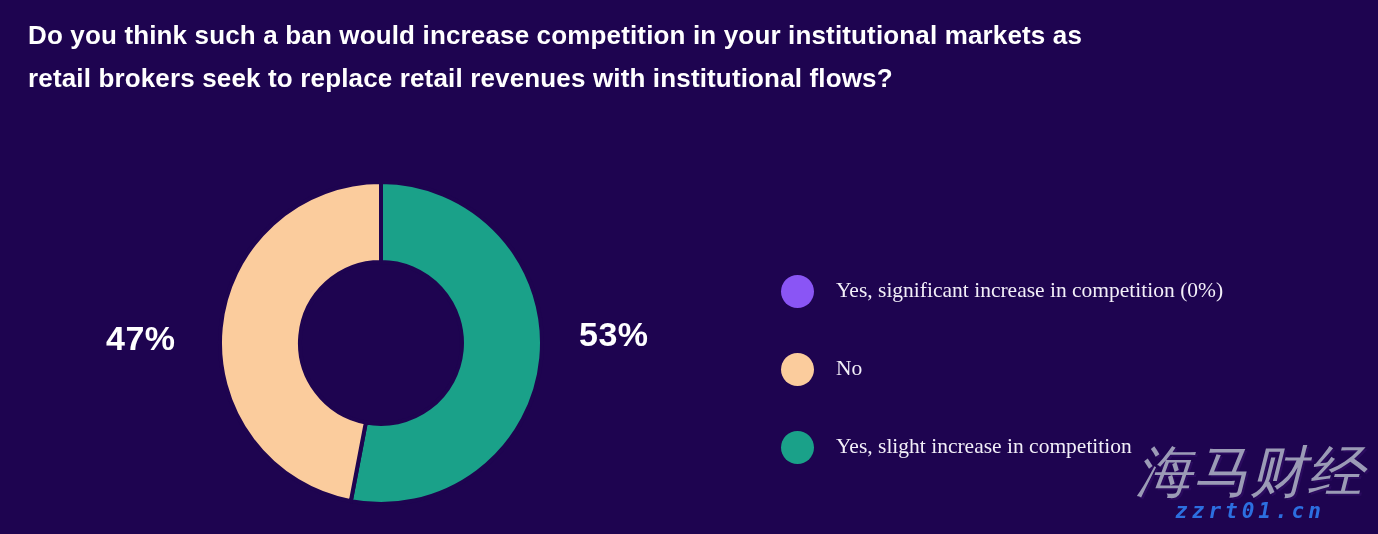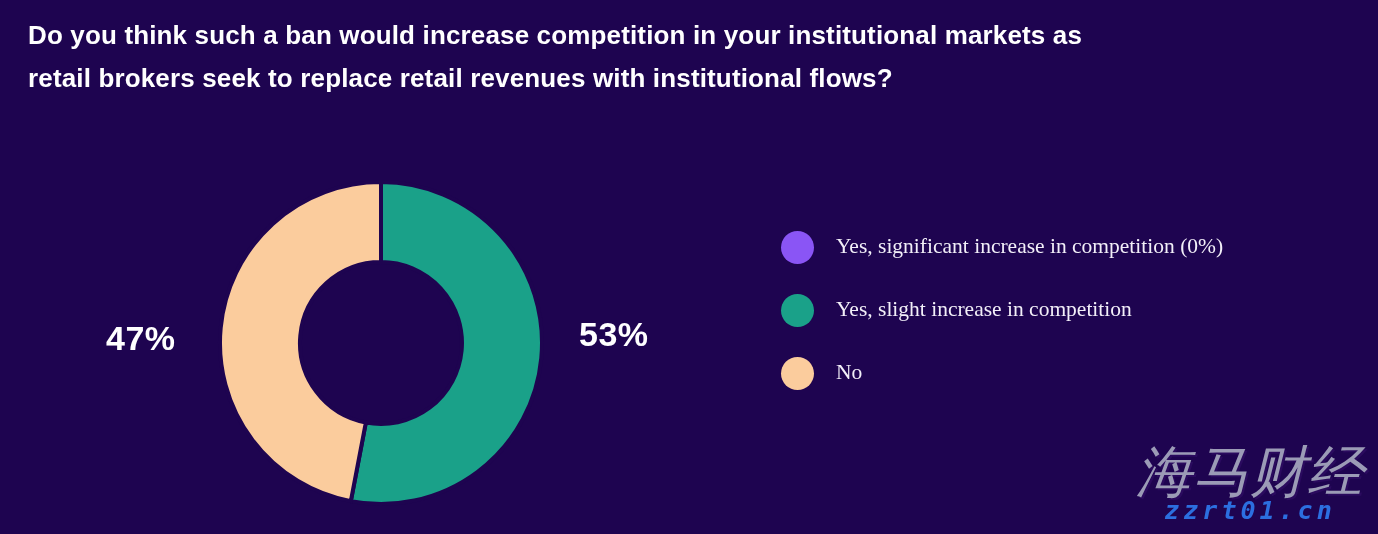--- a/index.html
+++ b/index.html
@@ -67,20 +67,21 @@
     position: absolute;
     left: 781px;
     top: 230px;
     width: 560px;
   }
   .legend-row {
     display: flex;
     align-items: center;
     height: 34px;
     margin-bottom: 29px;
+    margin-top: 44px;
   }
   .legend-row:last-child { margin-bottom: 0; }
   .legend-dot {
     width: 33px;
     height: 33px;
     border-radius: 50%;
     flex: 0 0 33px;
   }
   .legend-text {
     margin-left: 22px;
@@ -107,21 +108,21 @@
     font-size: 56px;
     font-weight: normal;
     font-style: italic;
     color: #9B9BB6;
     letter-spacing: 1px;
     line-height: 50px;
     text-shadow: 2px 2px 0 #2A0A5E;
   }
   .wm-url {
     font-family: "DejaVu Sans Mono", monospace;
-    font-size: 25px;
+    font-size: 21px;
     font-weight: bold;
     font-style: italic;
     color: #2C6FE0;
     letter-spacing: 4px;
     line-height: 26px;
     margin-top: 1px;
   }
 </style>
 </head>
 <body style="background: rgb(30, 4, 80);">
@@ -145,27 +146,27 @@
   <div class="pct-label pct-right">53%</div>
 
   <div class="legend">
 
     <div class="legend-row">
       <span class="legend-dot" style="background:#8A55F5"></span>
       <span class="legend-text" style="color: rgb(242, 239, 248);">Yes, significant increase in competition (0%)</span>
     </div>
 
     <div class="legend-row">
-      <span class="legend-dot" style="background:#1AA189"></span>
-      <span class="legend-text" style="color: rgb(242, 239, 248);">Yes, slight increase in competition</span>
+      <span class="legend-dot" style="background:#FBCC9D"></span>
+      <span class="legend-text" style="color: rgb(242, 239, 248);">No</span>
     </div>
 
     <div class="legend-row">
-      <span class="legend-dot" style="background:#FBCC9D"></span>
-      <span class="legend-text" style="color: rgb(242, 239, 248);">No</span>
+      <span class="legend-dot" style="background:#1AA189"></span>
+      <span class="legend-text" style="color: rgb(242, 239, 248);">Yes, slight increase in competition</span>
     </div>
 
   </div>
 
   <div class="watermark">
     <div class="wm-cn">海马财经</div>
     <div class="wm-url">zzrt01.cn</div>
   </div>
 
 </div>

